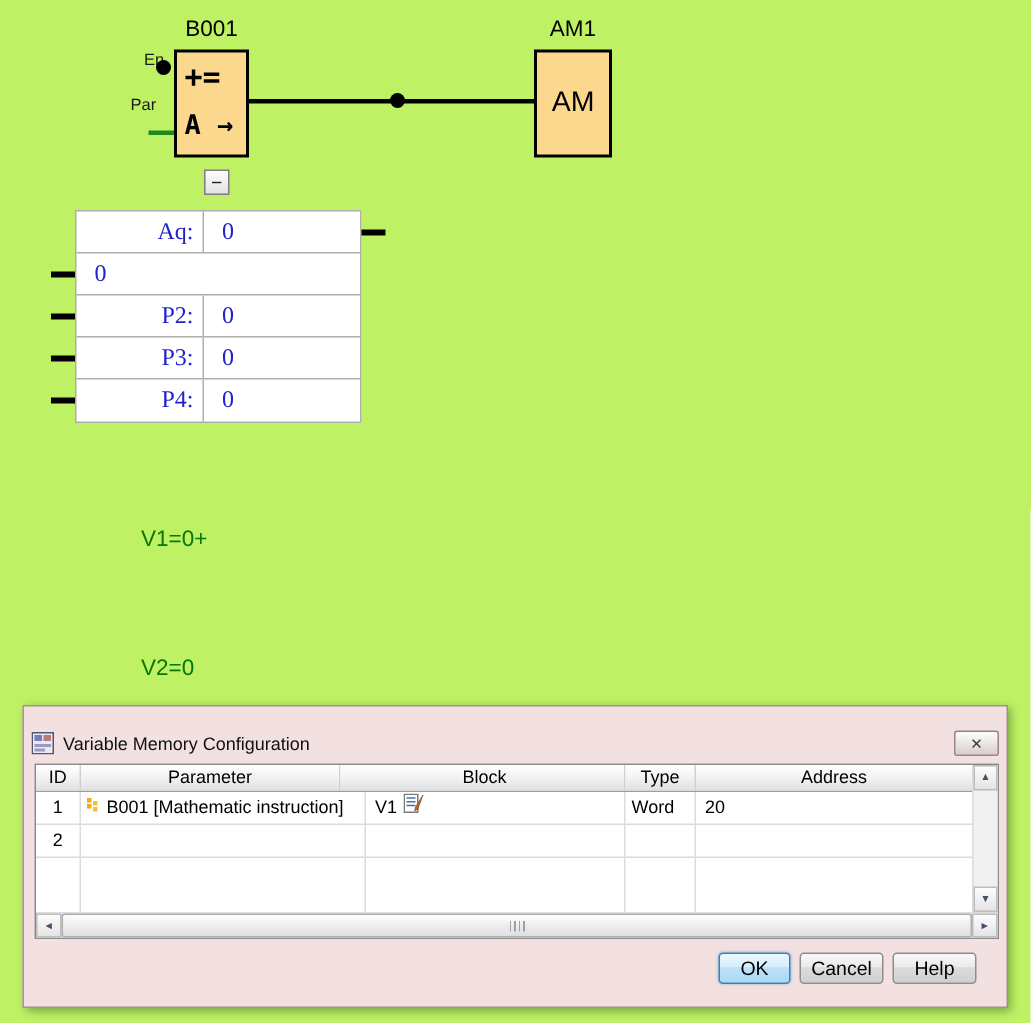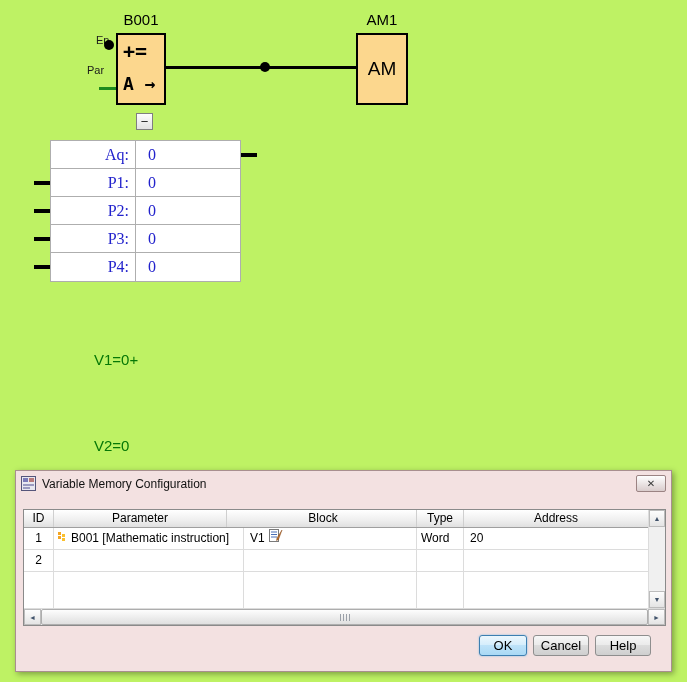--- a/index.html
+++ b/index.html
@@ -27,21 +27,21 @@
   .plabel { width:85px; border-right:1px solid #aeaeae; color:#2222cc; font-size:16px; text-align:right;
             padding-right:6px; line-height:27px; }
   .pvalue { flex:1; color:#2222cc; font-size:16px; padding-left:12px; line-height:27px; }
   .iostub { position:absolute; width:16px; height:4px; background:#000; }
 
   .annotations { position:absolute; left:94px; top:289px; font-size:15px; color:#067806; line-height:28.6px; white-space:pre; }
 
   
   .dialog { position:absolute; left:15px; top:470px; width:657px; height:202px; background:#f3e1e1;
             border:1px solid #a88f8f; box-shadow:2px 2px 6px rgba(0,0,0,0.35); }
-  .titlebar { height:25px; display:flex; align-items:center; padding:0 5px; }
+  .titlebar { height:25px; display:flex; align-items:center; padding:0 5px;margin-top:12px; }
   .dlg-icon { width:15px; height:15px; display:inline-block; }
   .dlg-title { margin-left:6px; font-size:12px; color:#111; }
   .close-btn { margin-left:auto; width:30px; height:17px; border:1px solid #9b8383; border-radius:2px;
                background:linear-gradient(#fefefe,#d9cccc); display:flex; align-items:center; justify-content:center;
                font-size:10px; color:#3a3a3a; cursor:default; }
 
   .table-wrap { position:absolute; left:7px; top:38px; width:643px; height:117px; border:1px solid #8a8a8a; background:#fff; display:flex; flex-direction:column; }
   .table-main { display:flex; height:98px; }
   .grid-area { flex:1; display:flex; flex-direction:column; overflow:hidden; }
   .grid-header { display:flex; height:18px; border-bottom:1px solid #9f9f9f; }
@@ -100,21 +100,20 @@
   <div class="minus-box">
     <span>−</span>
   </div>
 
   <div class="ptable">
     <div class="prow">
       <span class="plabel">Aq:</span>
       <span class="pvalue">0</span>
     </div>
     <div class="prow">
-      <span class="plabel">P1:</span>
       <span class="pvalue">0</span>
     </div>
     <div class="prow">
       <span class="plabel">P2:</span>
       <span class="pvalue">0</span>
     </div>
     <div class="prow">
       <span class="plabel">P3:</span>
       <span class="pvalue">0</span>
     </div>

